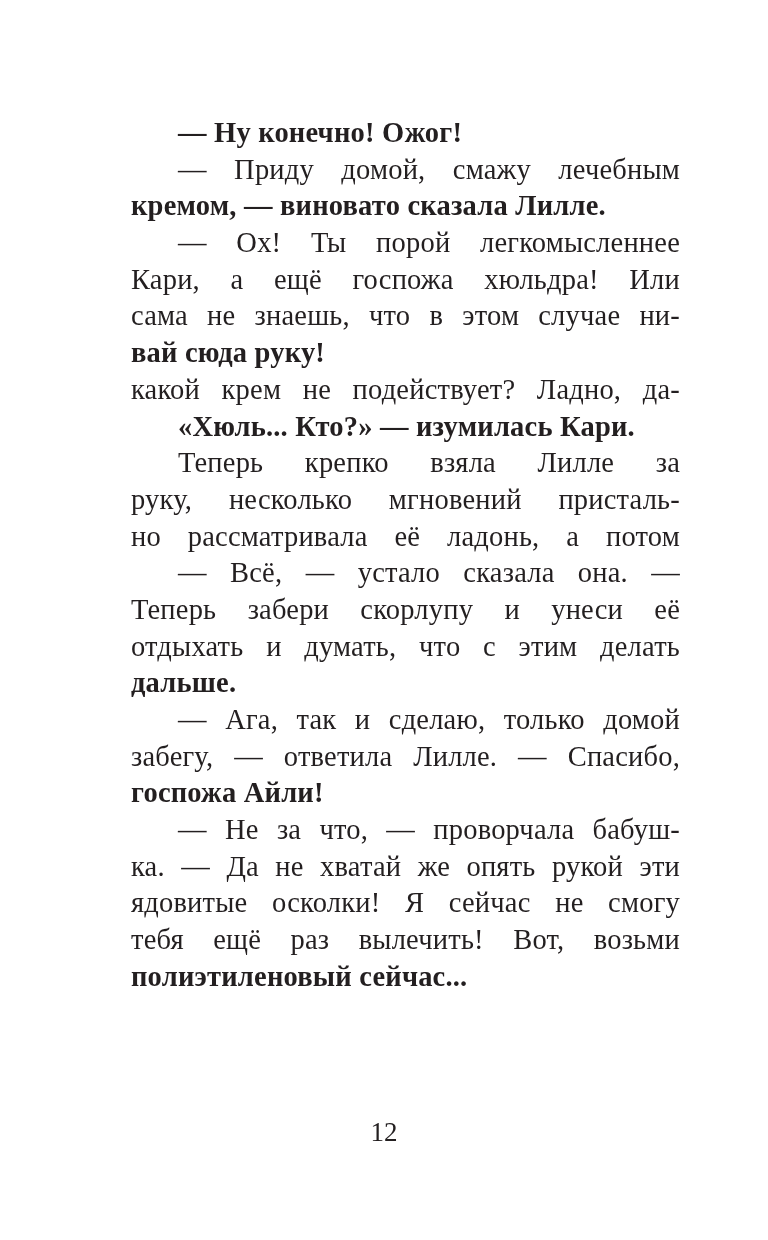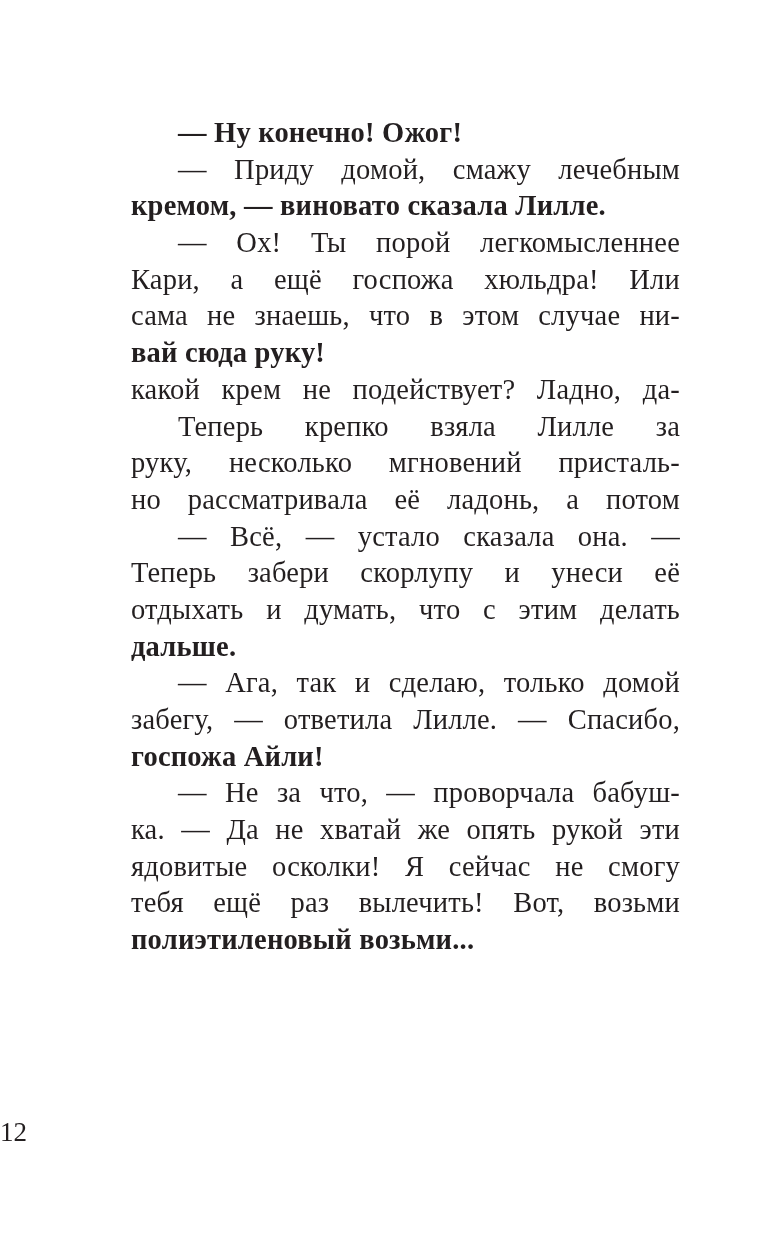--- a/index.html
+++ b/index.html
@@ -36,47 +36,48 @@
   }
   .line.last {
     text-align-last: left;
     font-weight: bold;
   }
   .page-number {
     position: absolute;
     left: 0;
     width: 768px;
     top: 1117px;
-    text-align: left;
+    text-align: center;
     font-size: 27px;
     line-height: 30px;
   }
 </style>
 </head>
 <body>
 
 <div class="page">
   <span class="line indent last">— Ну конечно! Ожог!</span>
   <span class="line indent">— Приду домой, смажу лечебным</span>
   <span class="line last">кремом, — виновато сказала Лилле.</span>
   <span class="line indent">— Ох! Ты порой легкомысленнее</span>
   <span class="line">Кари, а ещё госпожа хюльдра! Или</span>
   <span class="line">сама не знаешь, что в этом случае ни-</span>
   <span class="line last">вай сюда руку!</span>
   <span class="line">какой крем не подействует? Ладно, да-</span>
+  <span class="line indent last">«Хюль... Кто?» — изумилась Кари.</span>
   <span class="line indent">Теперь крепко взяла Лилле за</span>
   <span class="line">руку, несколько мгновений присталь-</span>
   <span class="line">но рассматривала её ладонь, а потом</span>
   <span class="line indent">— Всё, — устало сказала она. —</span>
   <span class="line">Теперь забери скорлупу и унеси её</span>
   <span class="line">отдыхать и думать, что с этим делать</span>
   <span class="line last">дальше.</span>
   <span class="line indent">— Ага, так и сделаю, только домой</span>
   <span class="line">забегу, — ответила Лилле. — Спасибо,</span>
   <span class="line last">госпожа Айли!</span>
   <span class="line indent">— Не за что, — проворчала бабуш-</span>
   <span class="line">ка. — Да не хватай же опять рукой эти</span>
   <span class="line">ядовитые осколки! Я сейчас не смогу</span>
   <span class="line">тебя ещё раз вылечить! Вот, возьми</span>
-  <span class="line last">полиэтиленовый возьми...</span>
+  <span class="line last">полиэтиленовый сейчас...</span>
 </div>
 
 <div class="page-number">12</div>
 
 </body></html>

